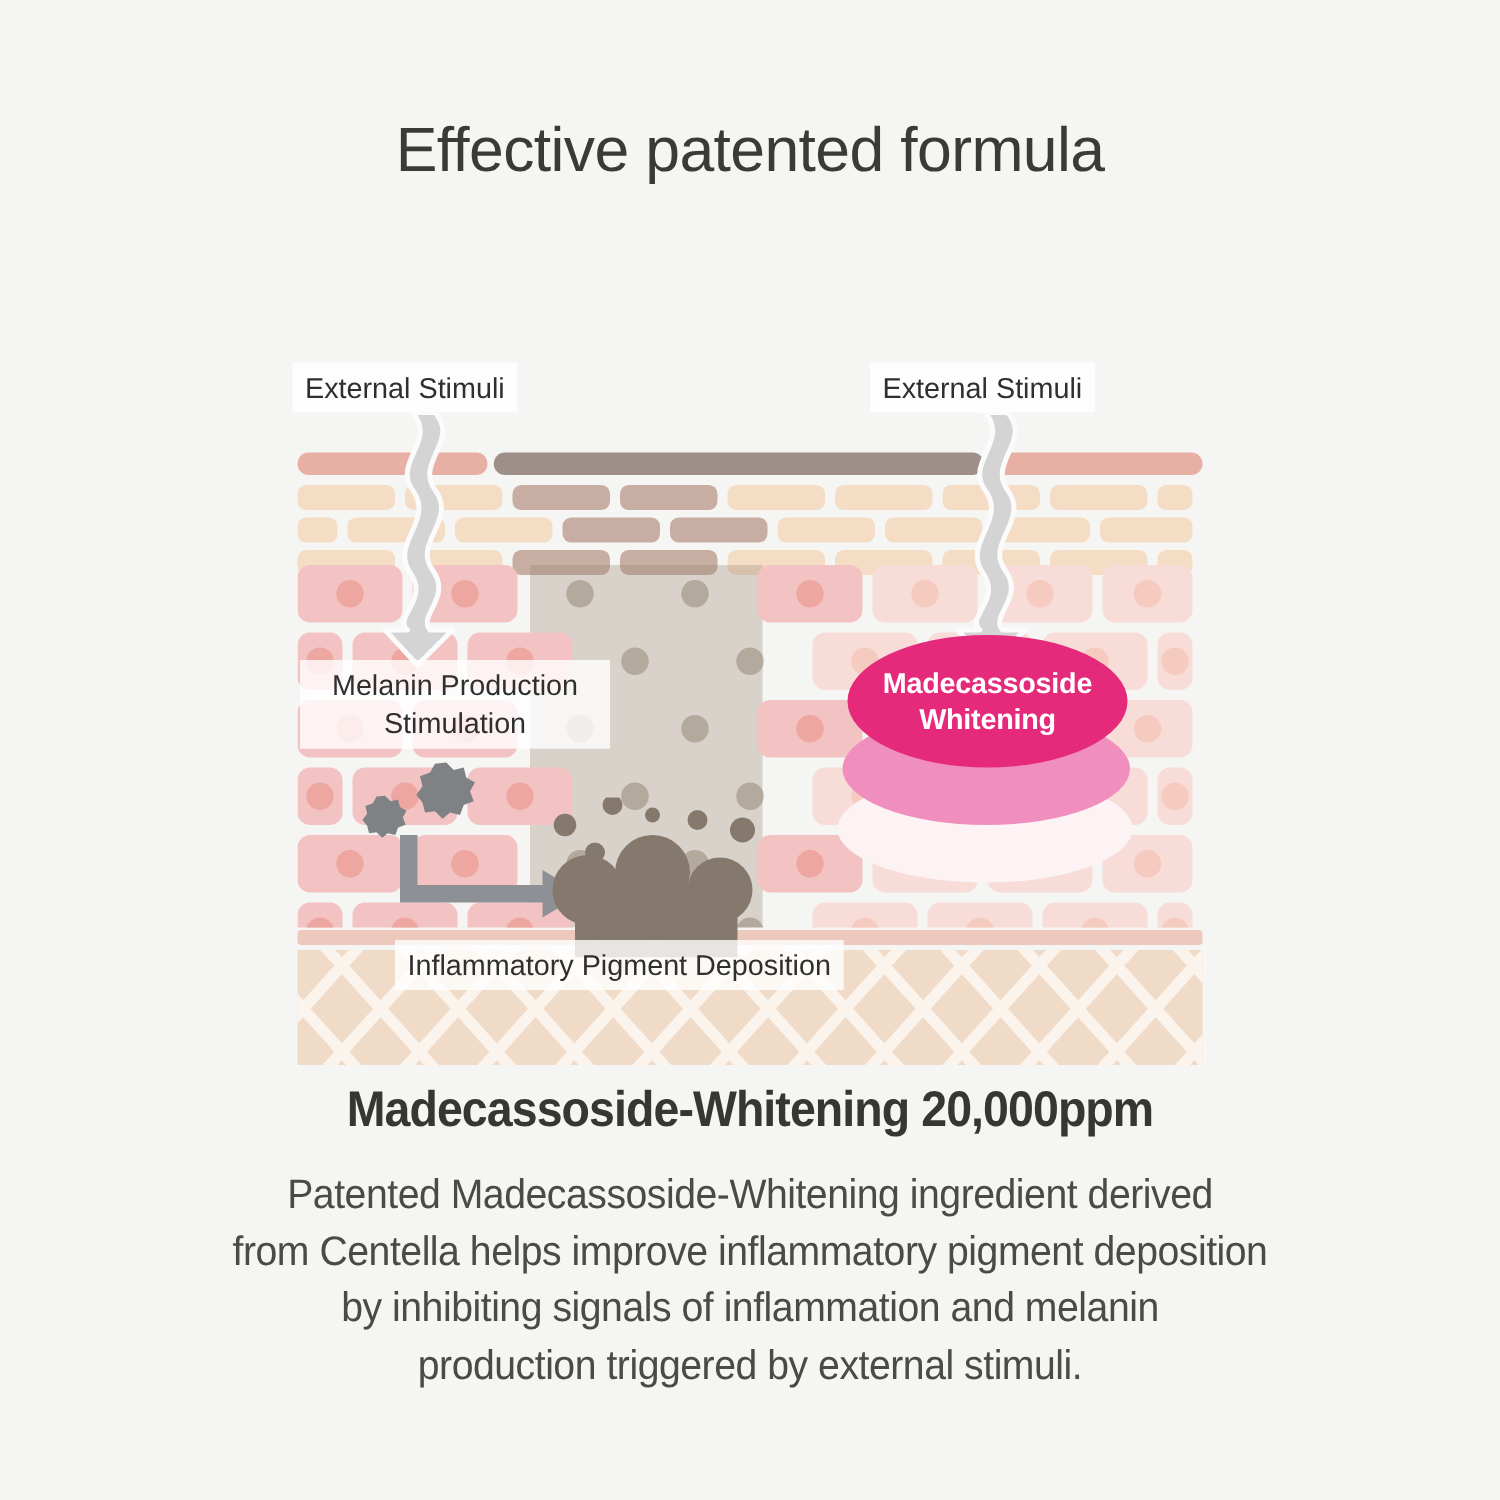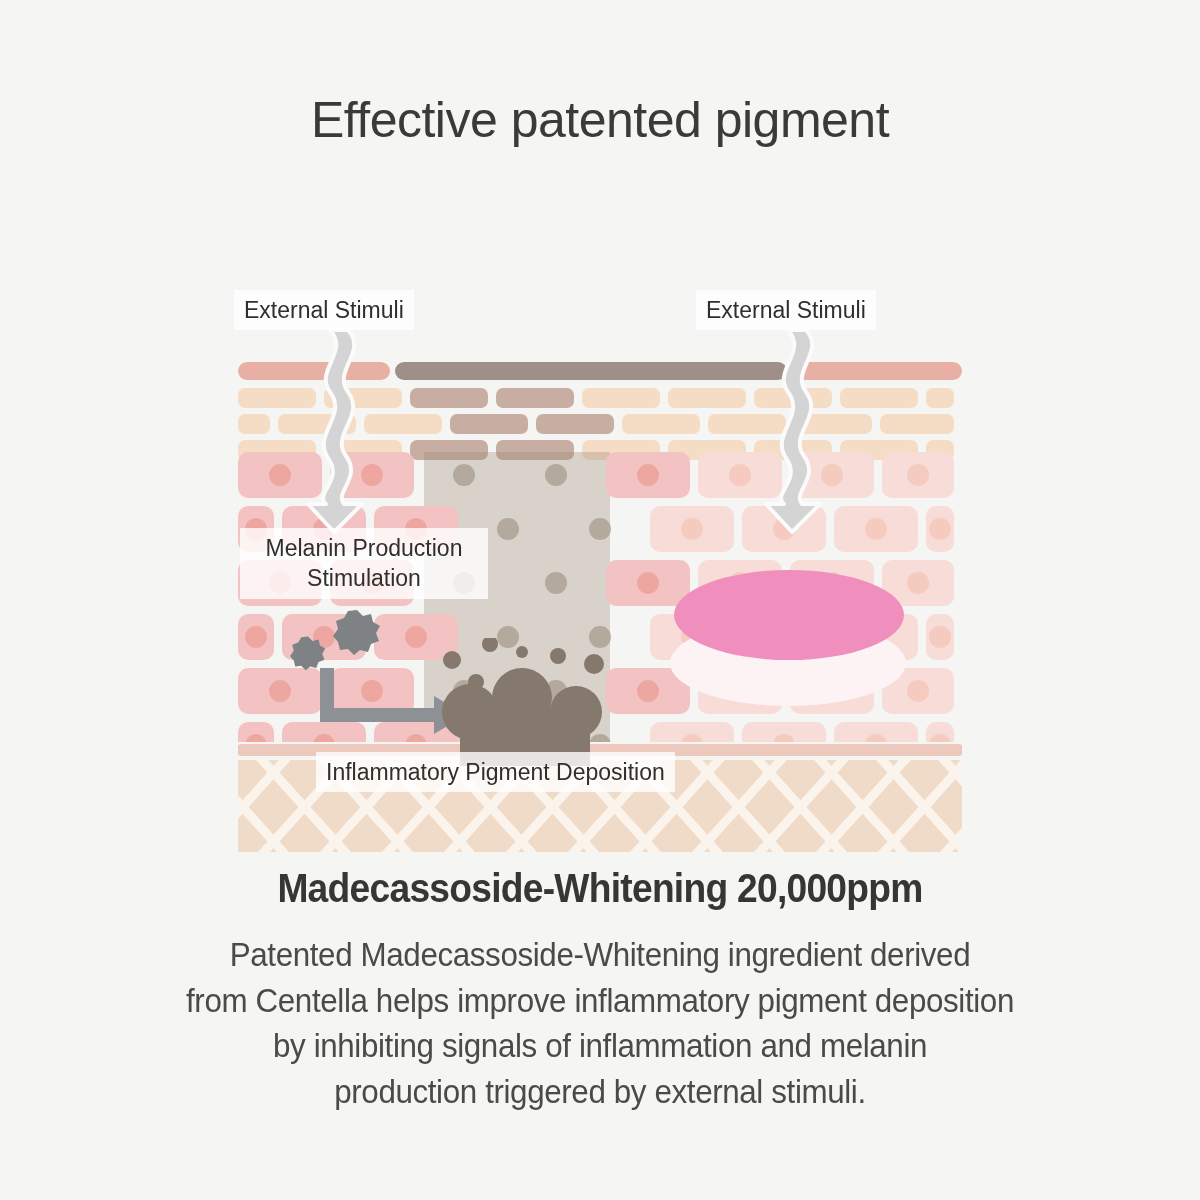--- a/index.html
+++ b/index.html
@@ -199,21 +199,21 @@
     transform: scaleX(0.95);
   }
   .body-copy .ln { display: block; }
 </style>
 </head>
 <body>
 
 <div class="page">
 
   <div class="headline">
-    <span class="ln">Effective patented pigment</span>
+    <span class="ln">Effective patented formula</span>
   </div>
 
   <div class="diagram">
 
     <div class="skin">
 
       <div class="corneum">
         <div class="seg" style="left:0px;   width:152px; background:#e8b0a5;"></div>
         <div class="seg" style="left:157px; width:392px; background:#9e9089;"></div>
         <div class="seg" style="left:556px; width:168px; background:#e8b0a5;"></div>
@@ -426,20 +426,26 @@
       <circle cx="36" cy="74" r="28" fill="#85786c"></circle>
       <circle cx="88" cy="60" r="30" fill="#85786c"></circle>
       <circle cx="142" cy="74" r="26" fill="#85786c"></circle>
       <rect x="26" y="72" width="130" height="56" fill="#85786c"></rect>
       <circle cx="66" cy="96" r="26" fill="#85786c"></circle>
       <circle cx="114" cy="96" r="26" fill="#85786c"></circle>
     </svg>
 
     <div class="pill" id="pill-bottom" style="left:432px; top:380px; width:236px; height:86px; background:#fdf2f4;"></div>
     <div class="pill" id="pill-mid" style="left:436px; top:330px; width:230px; height:90px; background:#f08fbe;"></div>
+    <div class="pill" id="pill-top" style="left:440px; top:268px; width:224px; height:106px; background:#e62a7b;">
+      <div class="pill-text" style="top:24px;">
+        <span>Madecassoside</span><br>
+        <span>Whitening</span>
+      </div>
+    </div>
 
     <div class="lbl lbl-box" style="left:-4px; top:50px;">External Stimuli</div>
 
     <div class="lbl lbl-box" style="left:458px; top:50px;">External Stimuli</div>
 
     <div class="lbl lbl-box" style="left:78px; top:512px;">Inflammatory Pigment Deposition</div>
 
     <div class="lbl lbl-box" style="left:2px; top:288px; width:248px;">
       <span>Melanin Production</span><br>
       <span>Stimulation</span>

